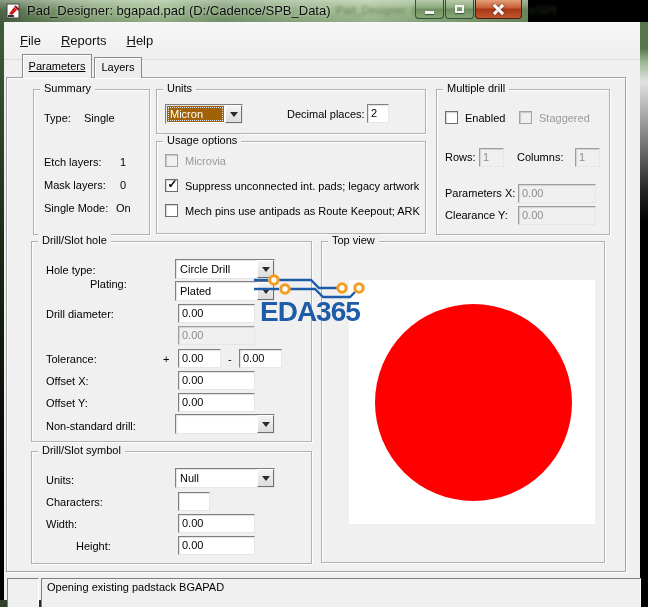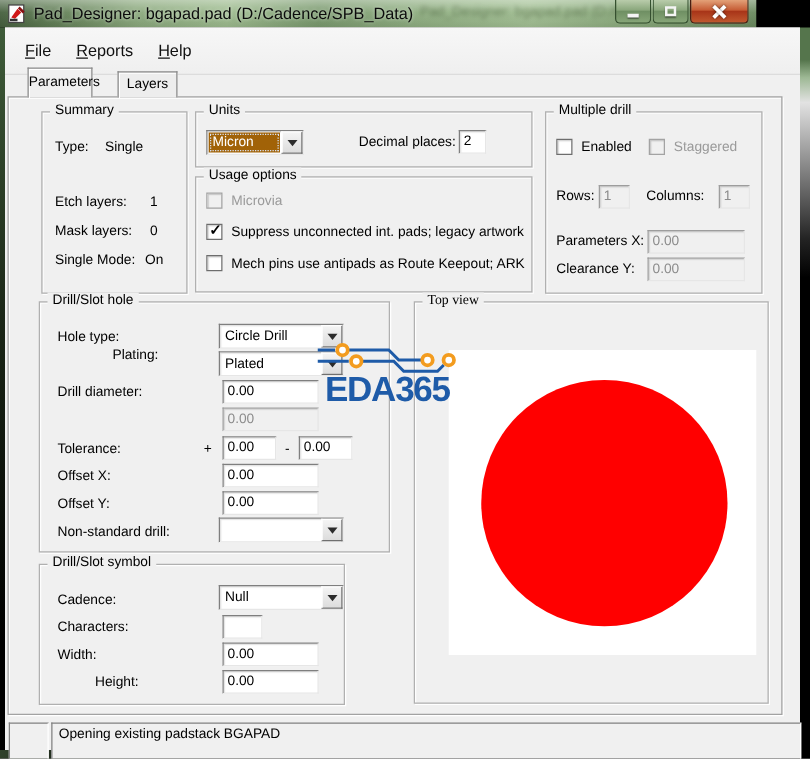--- a/index.html
+++ b/index.html
@@ -3,21 +3,21 @@
 <meta charset="utf-8">
 <style>
   * { margin:0; padding:0; box-sizing:border-box; }
   html,body { width:648px; height:607px; }
   body { font-family:"Liberation Sans", sans-serif; font-size:11px; color:#000; }
 
   .window { position:relative; width:648px; height:607px; background:#000; overflow:hidden; }
 
   
   .titlebar {
-    position:absolute; left:0; top:0; width:605px; height:22px;
+    position:absolute; left:0; top:0; width:528px; height:22px;
     background:
       linear-gradient(180deg, rgba(255,255,255,.38), rgba(255,255,255,.05) 45%, rgba(0,0,0,.08) 100%),
       linear-gradient(90deg, #46603e 0%, #5d7a52 6%, #8aa87c 18%, #9dbb8e 30%, #7a9a6e 42%, #8fae81 55%, #a3c094 70%, #87a779 85%, #6b8a5f 100%);
   }
   .app-icon { position:absolute; left:6px; top:3px; width:16px; height:16px; }
   .title-text { position:absolute; left:27px; top:3px; font-size:13px; color:#0b0b0b; white-space:nowrap;
     text-shadow:0 0 3px rgba(255,255,255,.6); }
   .title-ghost { position:absolute; left:336px; top:4px; font-size:11px; color:rgba(60,80,50,.55);
     filter:blur(1.6px); white-space:nowrap; width:220px; overflow:hidden; }
   .win-btns { position:absolute; right:6px; top:0; display:flex; }
@@ -47,21 +47,21 @@
   .client { position:absolute; left:4px; top:22px; width:636px; height:578px; background:#f0f0f0; }
 
   .menubar { position:absolute; left:0; top:0; width:100%; height:38px;
     background:linear-gradient(180deg,#f7f7f7,#efefef); border-bottom:1px solid #dcdcdc;
     display:flex; align-items:center; padding-left:8px; gap:4px; }
   .menu-item { font-size:13px; padding:2px 8px; color:#111; }
   .menu-item .u { text-decoration:underline; }
 
   .tab { position:absolute; background:#f0f0f0; border:1px solid #8a8a8a; border-bottom:none;
     box-shadow:inset 1px 1px 0 #fff; text-align:center; font-size:11px; z-index:3; }
-  .tab.active { left:18px; top:32px; width:52px; height:24px; line-height:22px; }
+  .tab.active { left:18px; top:32px; width:70px; height:24px; line-height:22px;text-decoration:underline; }
   .tab.inactive { left:90px; top:35px; width:48px; height:21px; line-height:19px; background:#ededed; }
 
   .panel { position:absolute; left:2px; top:55px; width:620px; height:495px; background:#f0f0f0;
     border:1px solid #a2a2a2; box-shadow:1px 1px 0 #fff, inset 1px 1px 0 #fff; z-index:1; }
 
   
   .group { position:absolute; border:1px solid #b0b0b0; box-shadow:1px 1px 0 #fff, inset 1px 1px 0 rgba(255,255,255,.9); }
   .group-title { position:absolute; top:-8px; left:6px; background:#f0f0f0; padding:0 4px;
     font-size:11px; white-space:nowrap; }
   .lbl { position:absolute; font-size:11px; white-space:nowrap; }
@@ -240,30 +240,30 @@
         <div class="field" style="left:146px; top:151px; width:77px;">0.00</div>
         <span class="lbl" style="left:14px; top:178px;">Non-standard drill:</span>
         <div class="combo" style="left:143px; top:172px; width:100px;">
           <span class="combo-text"></span>
           <span class="combo-btn">
               <i class="arr"></i>
             </span>
         </div>
       </div>
 
-      <div class="group" style="left:324px; top:163px; width:284px; height:322px;font-family:Liberation Serif, serif;">
+      <div class="group" style="left:314px; top:163px; width:284px; height:322px;">
         <span class="group-title">Top view</span>
         <div class="tv-canvas" style="background-color: rgb(255, 255, 255);">
           <div class="tv-pad" style="background-color: rgb(255, 0, 0);"></div>
         </div>
       </div>
 
-      <div class="group" style="left:24px; top:373px; width:245px; height:113px;">
+      <div class="group" style="left:24px; top:373px; width:281px; height:113px;">
         <span class="group-title">Drill/Slot symbol</span>
-        <span class="lbl" style="left:14px; top:22px;">Cadence:</span>
+        <span class="lbl" style="left:14px; top:22px;">Units:</span>
         <div class="combo" style="left:143px; top:16px; width:100px;">
           <span class="combo-text">Null</span>
           <span class="combo-btn">
               <i class="arr"></i>
             </span>
         </div>
         <span class="lbl" style="left:14px; top:44px;">Characters:</span>
         <div class="field" style="left:146px; top:40px; width:32px;"></div>
         <span class="lbl" style="left:14px; top:66px;">Width:</span>
         <div class="field" style="left:146px; top:62px; width:77px;">0.00</div>

